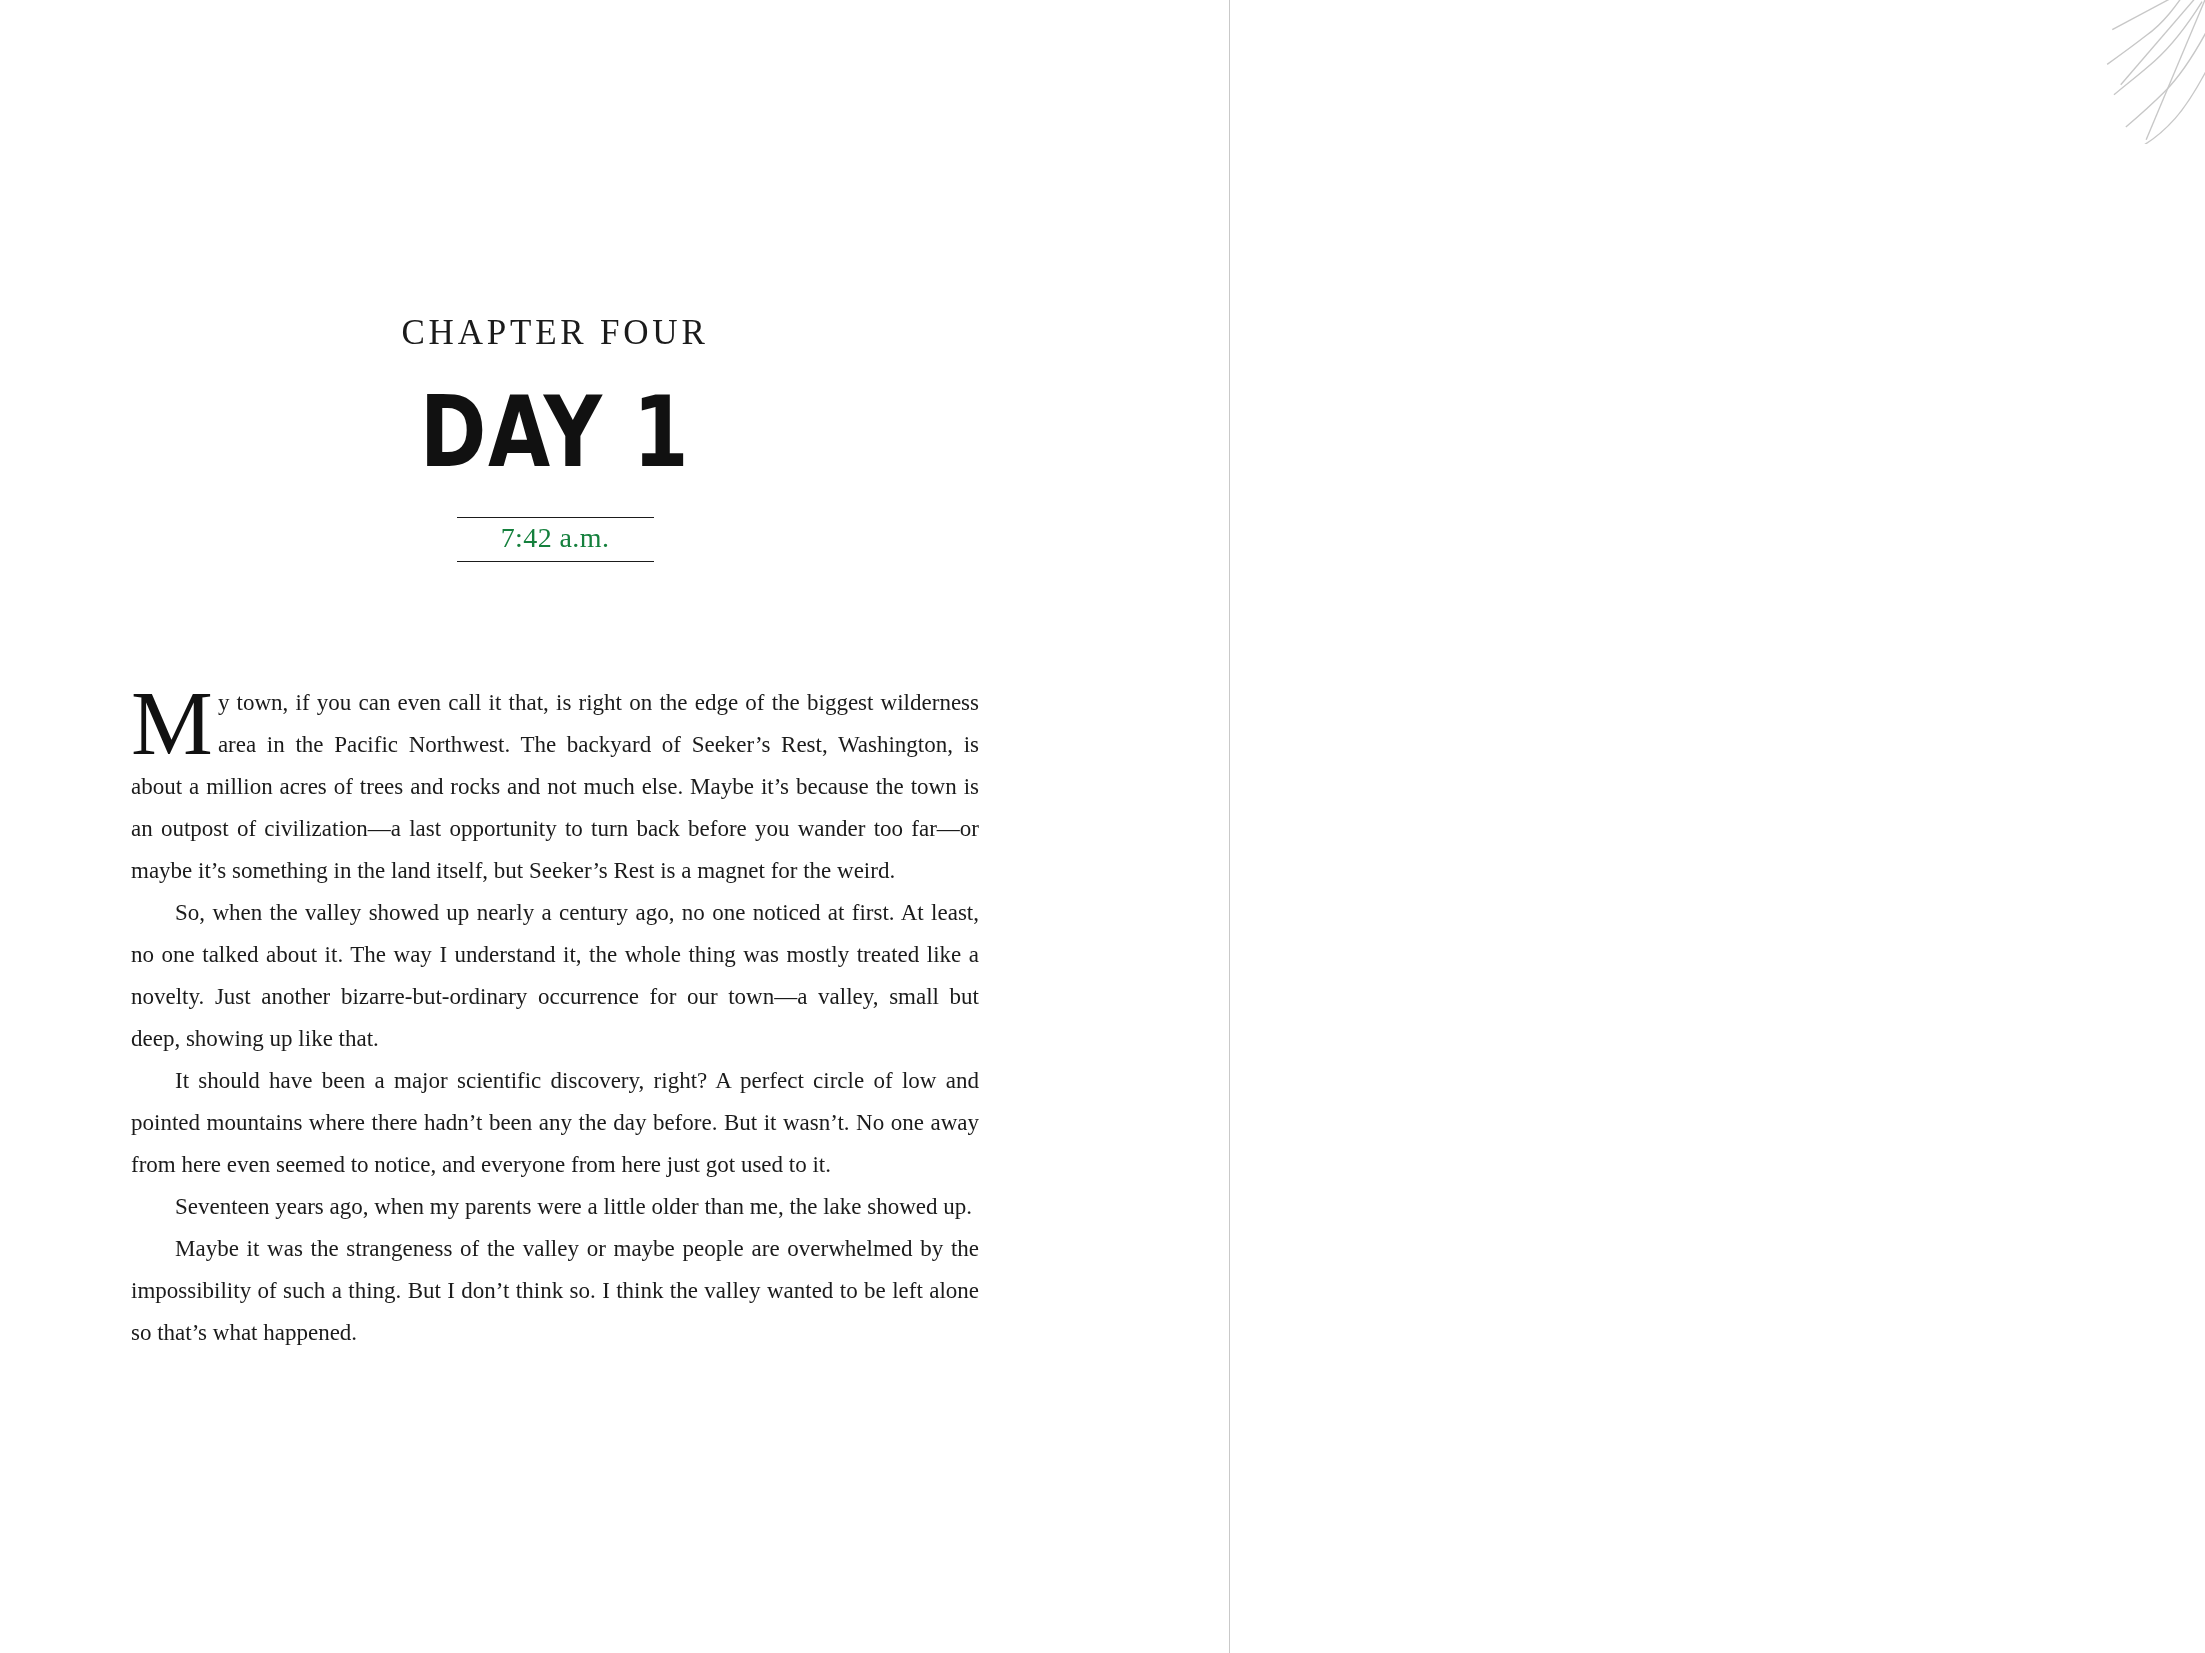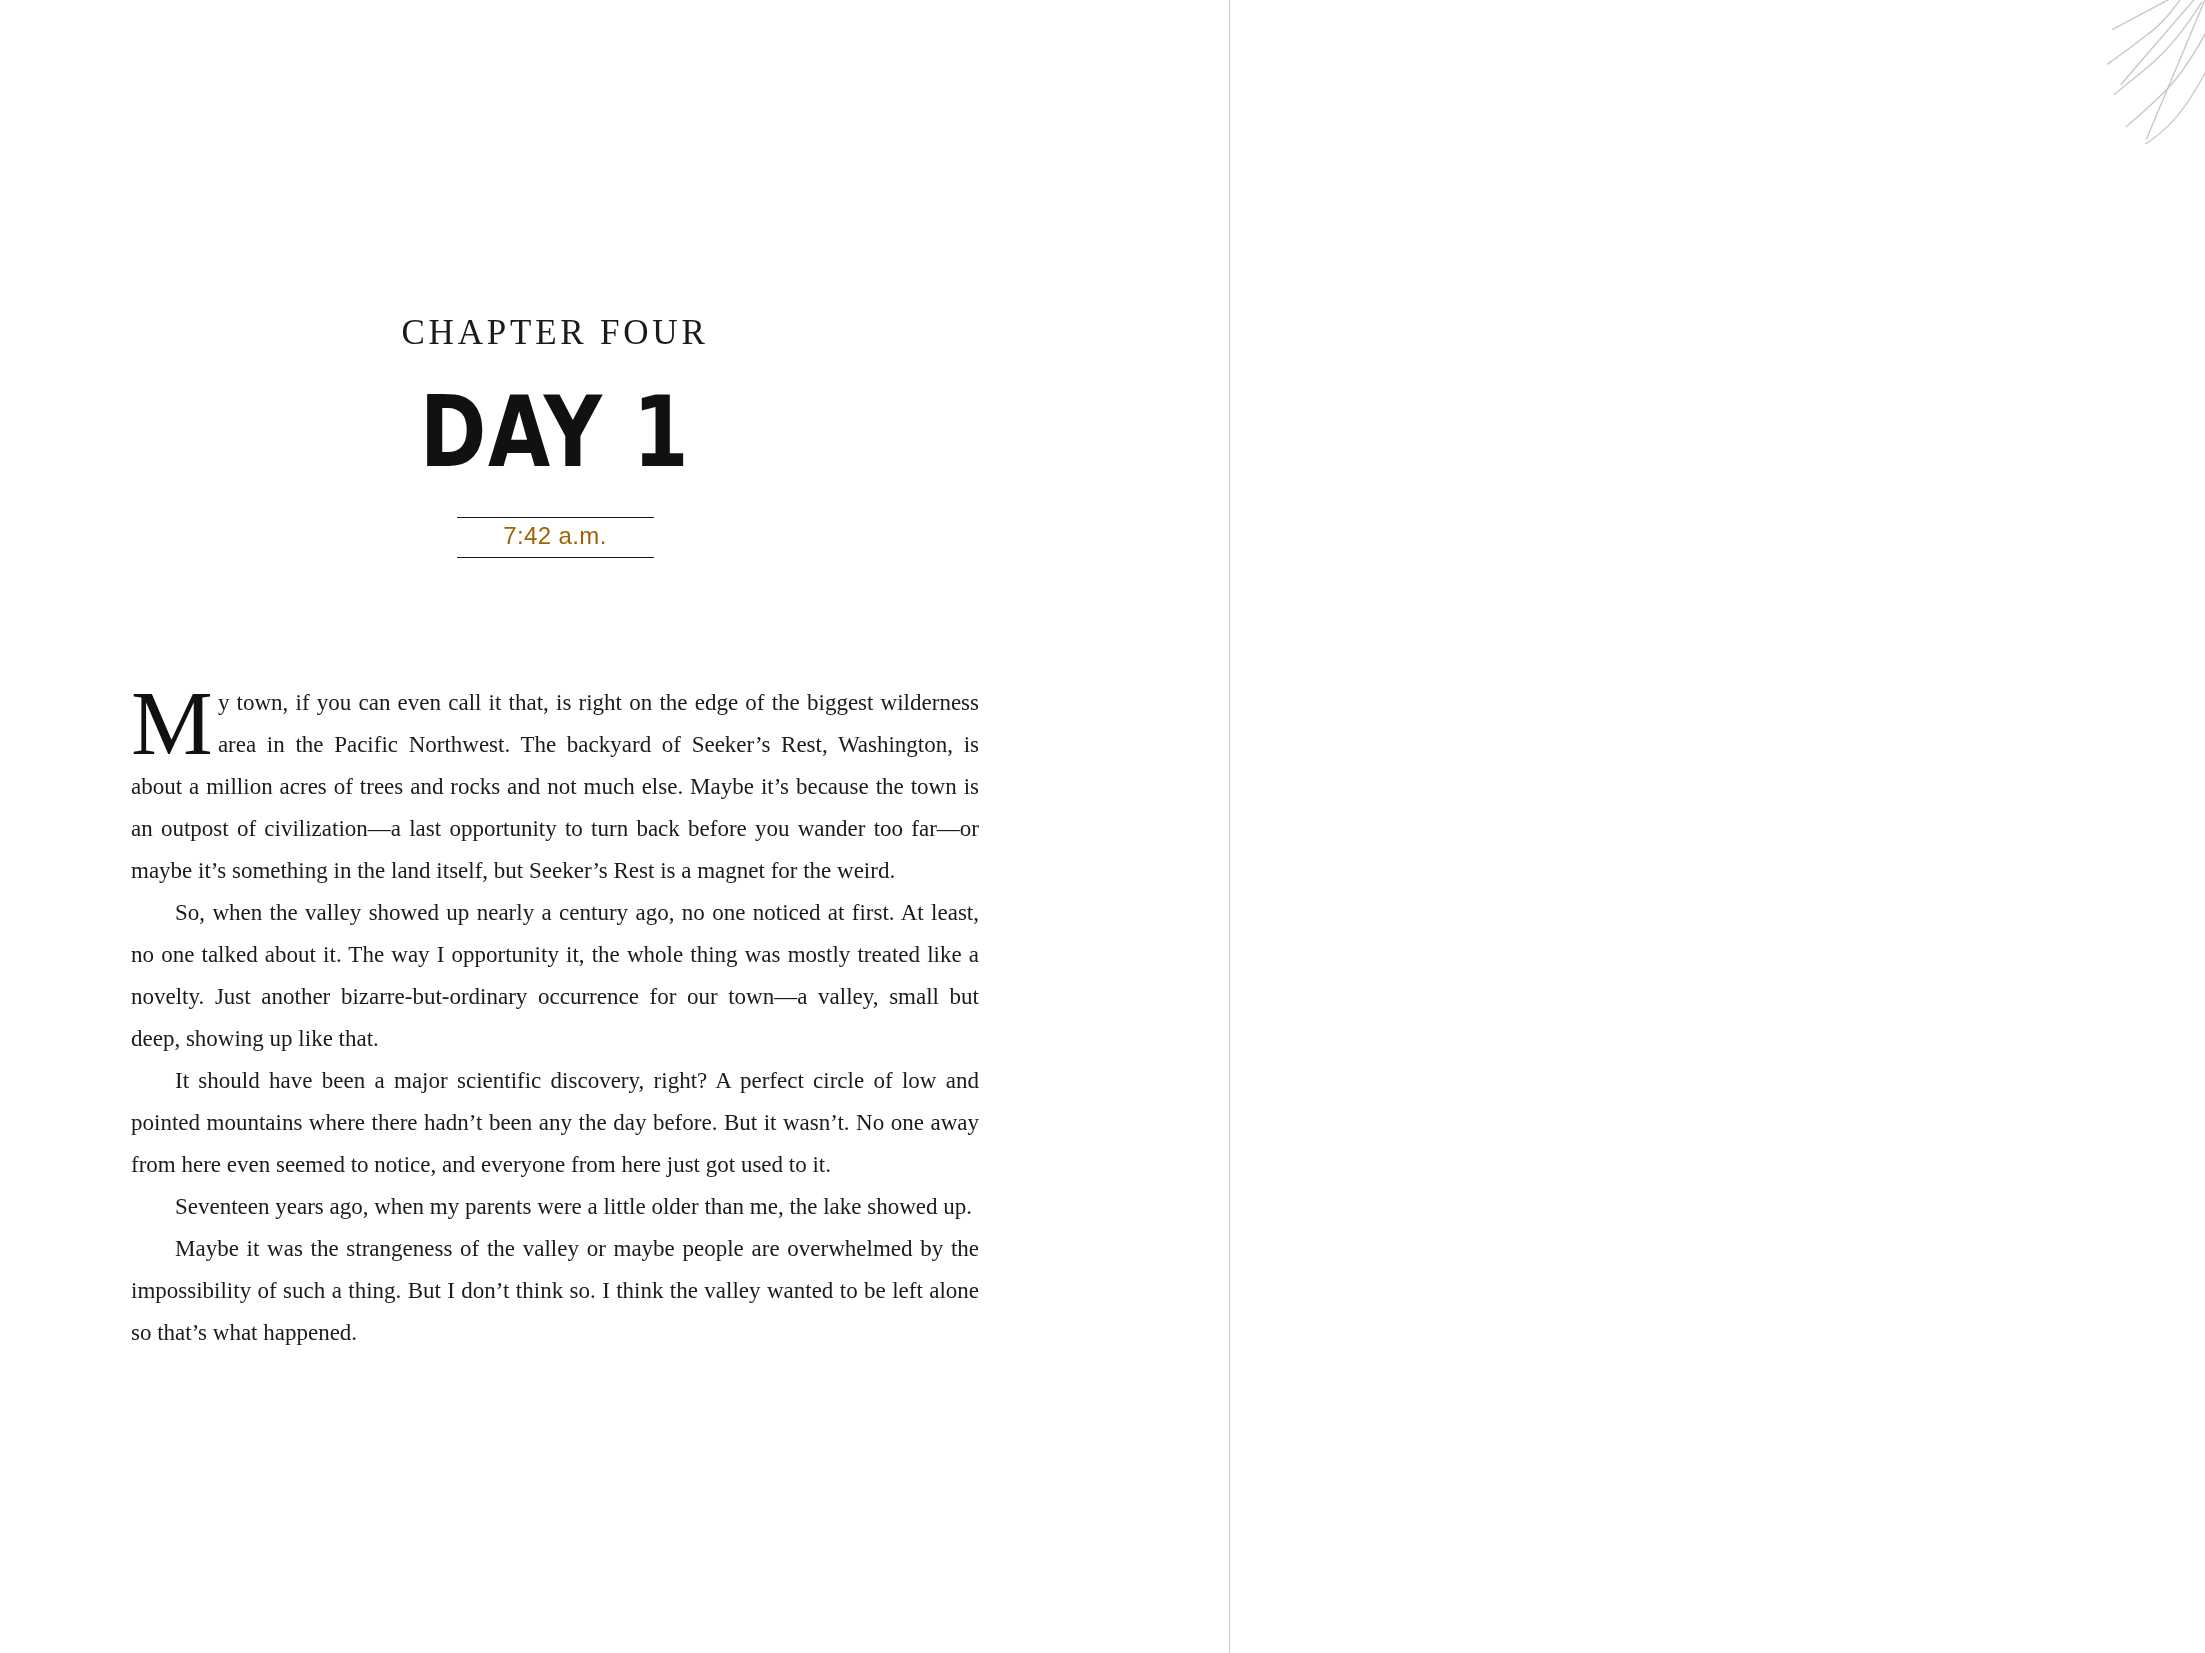--- a/index.html
+++ b/index.html
@@ -74,24 +74,24 @@
     color: #111;
   }
   .chapter-time-wrap {
     margin: 36px auto 0 auto;
     width: 197px;
     border-top: 1.7px solid #1b1b1b;
     border-bottom: 1.7px solid #1b1b1b;
     padding: 5.1px 0 7.6px 0;
   }
   .chapter-time {
-    font-family: Liberation Sans, sans-serif;
-    font-size: 24px;
+    font-family: Liberation Serif, serif;
+    font-size: 28px;
     letter-spacing: 0.4px;
-    color: #a16207;
+    color: #15803d;
     line-height: 1.1;
   }
 
   .body-col {
     position: absolute;
     font-size: 23px;
     line-height: 42px;
     text-align: justify;
     color: #1b1b1b;
   }
@@ -147,21 +147,21 @@
     <div class="chapter-block">
       <div class="chapter-label">CHAPTER FOUR</div>
       <div class="chapter-title">DAY 1</div>
       <div class="chapter-time-wrap">
         <div class="chapter-time">7:42 a.m.</div>
       </div>
     </div>
 
     <div class="body-col col-left">
       <p class="first dropcap-para"><span class="dropcap">M</span><span>y town, if you can even call it that, is right on the edge of the biggest wilderness area in the Pacific Northwest. The backyard of Seeker’s Rest, Washington, is about a million acres of trees and rocks and not much else. Maybe it’s because the town is an outpost of civilization—a last opportunity to turn back before you wander too far—or maybe it’s something in the land itself, but Seeker’s Rest is a magnet for the weird.</span></p>
-      <p>So, when the valley showed up nearly a century ago, no one noticed at first. At least, no one talked about it. The way I opportunity it, the whole thing was mostly treated like a novelty. Just another bizarre-but-ordinary occurrence for our town—a valley, small but deep, showing up like that.</p>
+      <p>So, when the valley showed up nearly a century ago, no one noticed at first. At least, no one talked about it. The way I understand it, the whole thing was mostly treated like a novelty. Just another bizarre-but-ordinary occurrence for our town—a valley, small but deep, showing up like that.</p>
       <p>It should have been a major scientific discovery, right? A perfect circle of low and pointed mountains where there hadn’t been any the day before. But it wasn’t. No one away from here even seemed to notice, and everyone from here just got used to it.</p>
       <p>Seventeen years ago, when my parents were a little older than me, the lake showed up.</p>
       <p>Maybe it was the strangeness of the valley or maybe people are overwhelmed by the impossibility of such a thing. But I don’t think so. I think the valley wanted to be left alone so that’s what happened.</p>
     </div>
   </div>
 
   <div class="page page-right">
 
     <svg class="web-corner" viewBox="0 0 230 190">
       <g fill="none" stroke="#9a9a9a" stroke-width="1.6">

